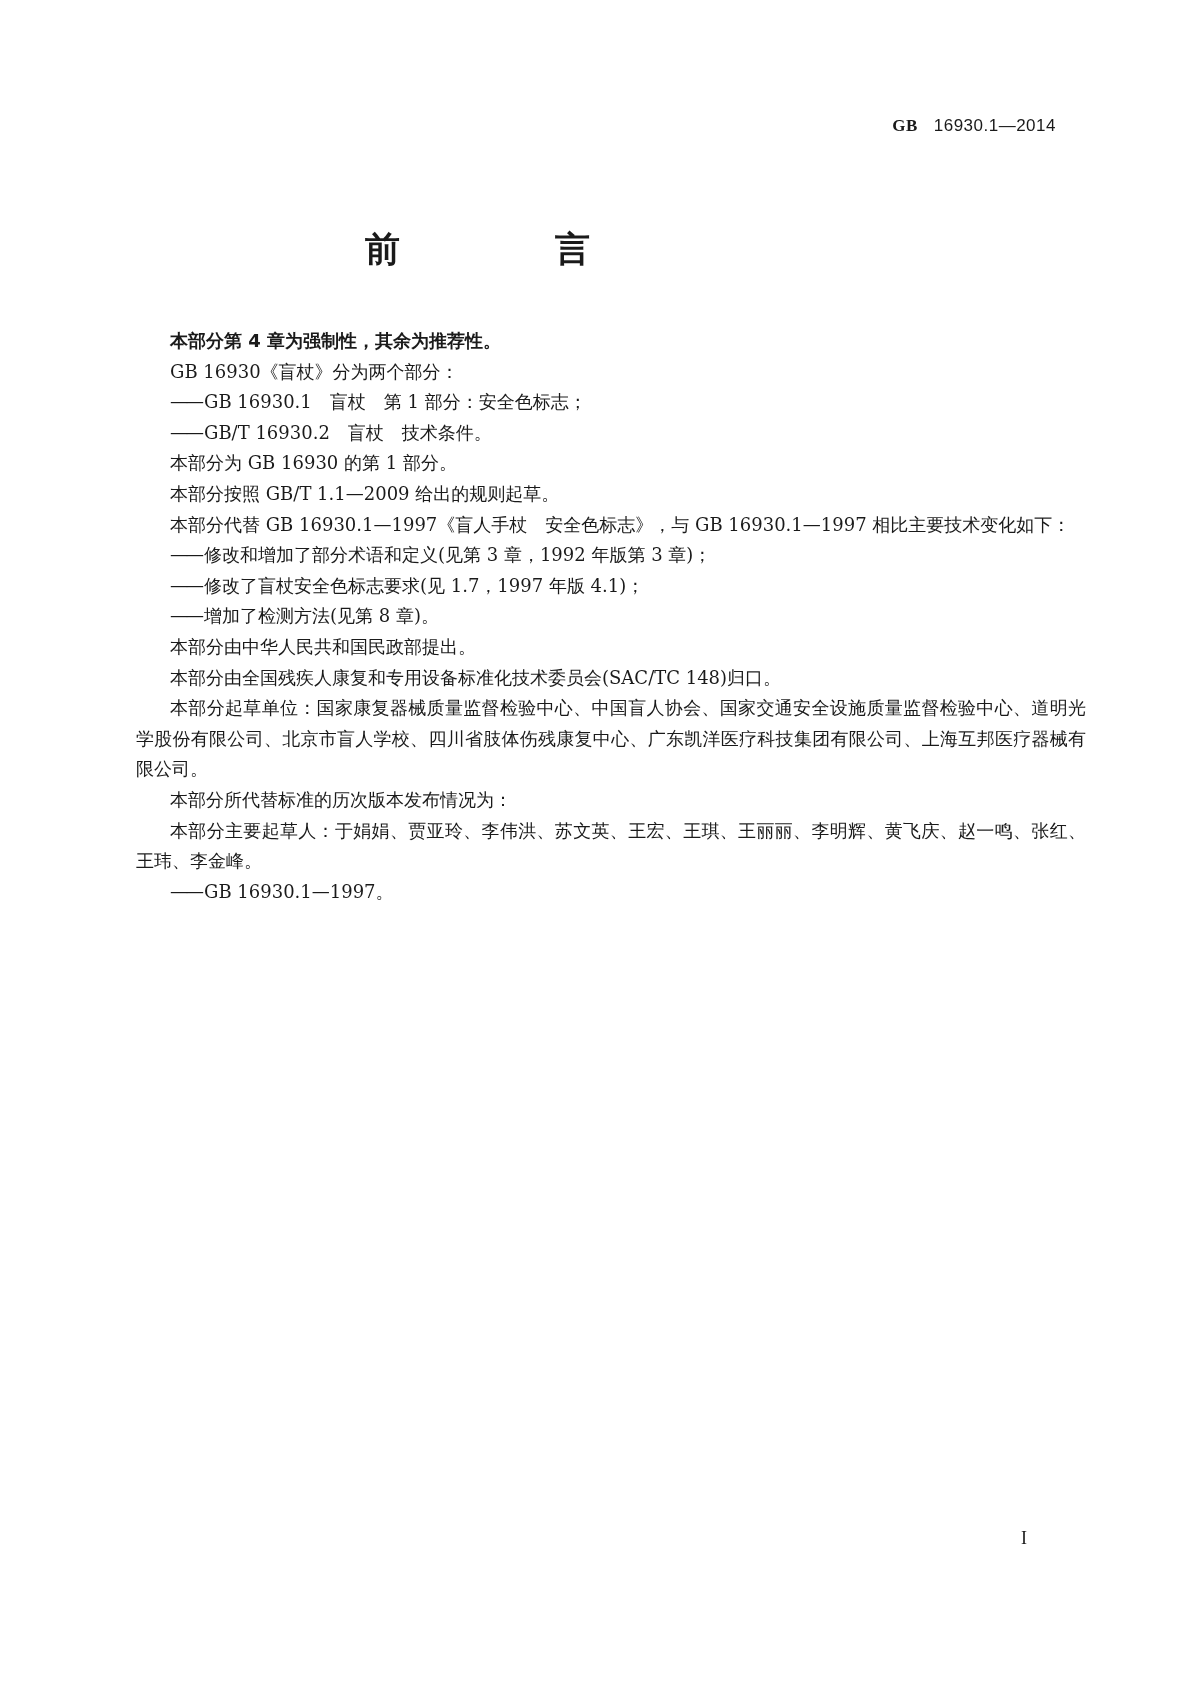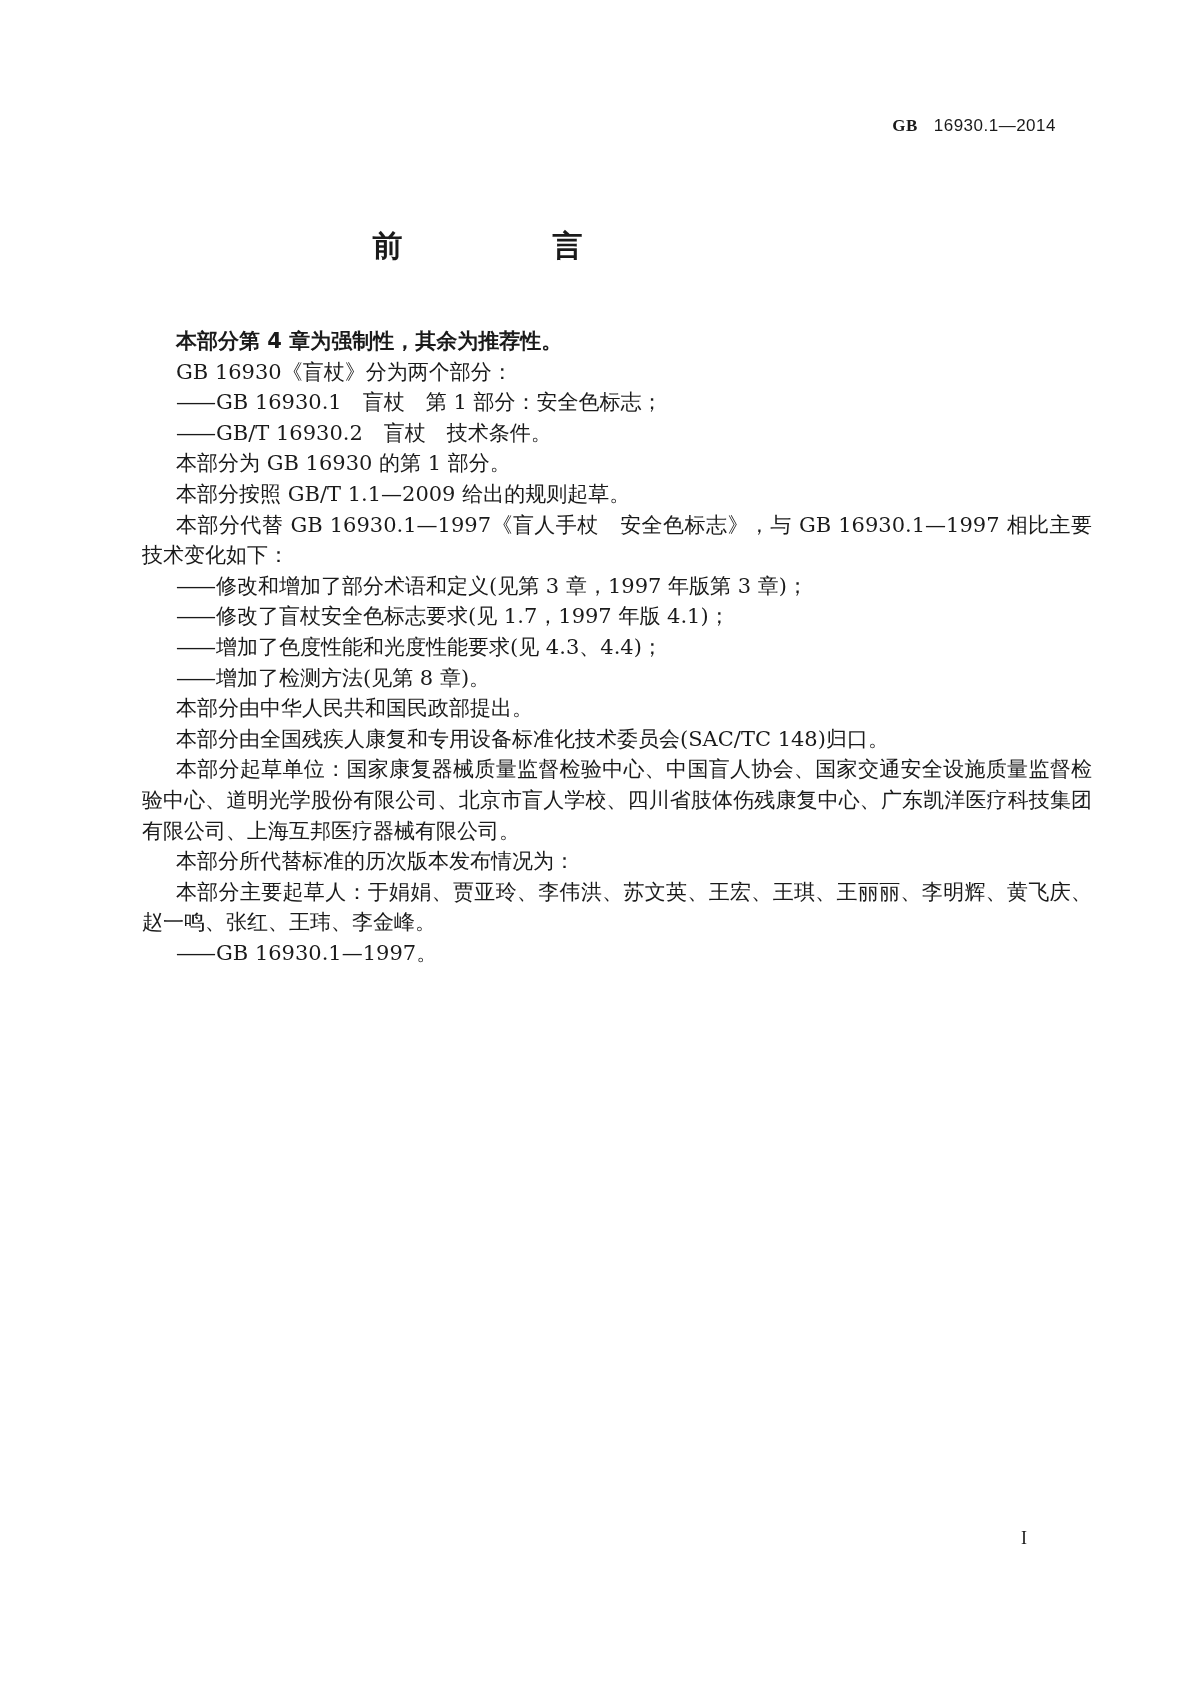--- a/index.html
+++ b/index.html
@@ -9,26 +9,26 @@
       font-family: "DejaVu Serif", "Liberation Serif", serif;
     }
     .std-code {
       position: absolute; top: 116px; right: 135px;
       font-size: 17px; letter-spacing: 0.5px;
       font-family: "Liberation Sans", "DejaVu Sans", sans-serif;
     }
     .std-code .gb { font-family: "Liberation Serif", "DejaVu Serif", serif; font-weight: bold; margin-right: 16px; }
     .title {
       position: absolute; top: 226px; left: 0; width: 955px; text-align: center;
-      font-size: 30px; font-weight: bold; letter-spacing: 60px; text-indent: 60px;
+      font-size: 35px; font-weight: bold; letter-spacing: 60px; text-indent: 60px;
       font-family: "DejaVu Sans", "Liberation Sans", sans-serif;
     }
     .body {
-      position: absolute; top: 326px; left: 142px; width: 950px;
-      font-size: 21px; line-height: 30.6px;
+      position: absolute; top: 326px; left: 136px; width: 950px;
+      font-size: 18px; line-height: 30.6px;
     }
     .p { margin: 0; text-indent: 34px; text-align: justify; }
     .p.bold { font-weight: bold; font-family: "DejaVu Sans", "Liberation Sans", sans-serif; }
     .dash::before { content: "——"; letter-spacing: -2px; margin-right: 2px; }
     .page-num {
       position: absolute; top: 1528px; left: 1021px; font-size: 18px;
       font-family: "Liberation Serif", "DejaVu Serif", serif;
     }
   </style>
 </head>
@@ -41,23 +41,22 @@
 <div class="title">前　言</div>
 
 <div class="body">
   <p class="p bold">本部分第 4 章为强制性，其余为推荐性。</p>
   <p class="p">GB 16930《盲杖》分为两个部分：</p>
   <p class="p dash"><span>GB 16930.1　盲杖　第 1 部分：安全色标志；</span></p>
   <p class="p dash"><span>GB/T 16930.2　盲杖　技术条件。</span></p>
   <p class="p">本部分为 GB 16930 的第 1 部分。</p>
   <p class="p">本部分按照 GB/T 1.1—2009 给出的规则起草。</p>
   <p class="p">本部分代替 GB 16930.1—1997《盲人手杖　安全色标志》，与 GB 16930.1—1997 相比主要技术变化如下：</p>
-  <p class="p dash"><span>修改和增加了部分术语和定义(见第 3 章，1997 年版第 3 章)；</span></p>
+  <p class="p dash"><span>修改和增加了部分术语和定义(见第 3 章，1992 年版第 3 章)；</span></p>
   <p class="p dash"><span>修改了盲杖安全色标志要求(见 1.7，1997 年版 4.1)；</span></p>
-  <p class="p dash"><span>增加了色度性能和光度性能要求(见 4.3、4.4)；</span></p>
   <p class="p dash"><span>增加了检测方法(见第 8 章)。</span></p>
   <p class="p">本部分由中华人民共和国民政部提出。</p>
   <p class="p">本部分由全国残疾人康复和专用设备标准化技术委员会(SAC/TC 148)归口。</p>
   <p class="p">本部分起草单位：国家康复器械质量监督检验中心、中国盲人协会、国家交通安全设施质量监督检验中心、道明光学股份有限公司、北京市盲人学校、四川省肢体伤残康复中心、广东凯洋医疗科技集团有限公司、上海互邦医疗器械有限公司。</p>
   <p class="p">本部分所代替标准的历次版本发布情况为：</p>
   <p class="p">本部分主要起草人：于娟娟、贾亚玲、李伟洪、苏文英、王宏、王琪、王丽丽、李明辉、黄飞庆、赵一鸣、张红、王玮、李金峰。</p>
   <p class="p dash"><span>GB 16930.1—1997。</span></p>
 </div>
 
 <div class="page-num">I</div>

